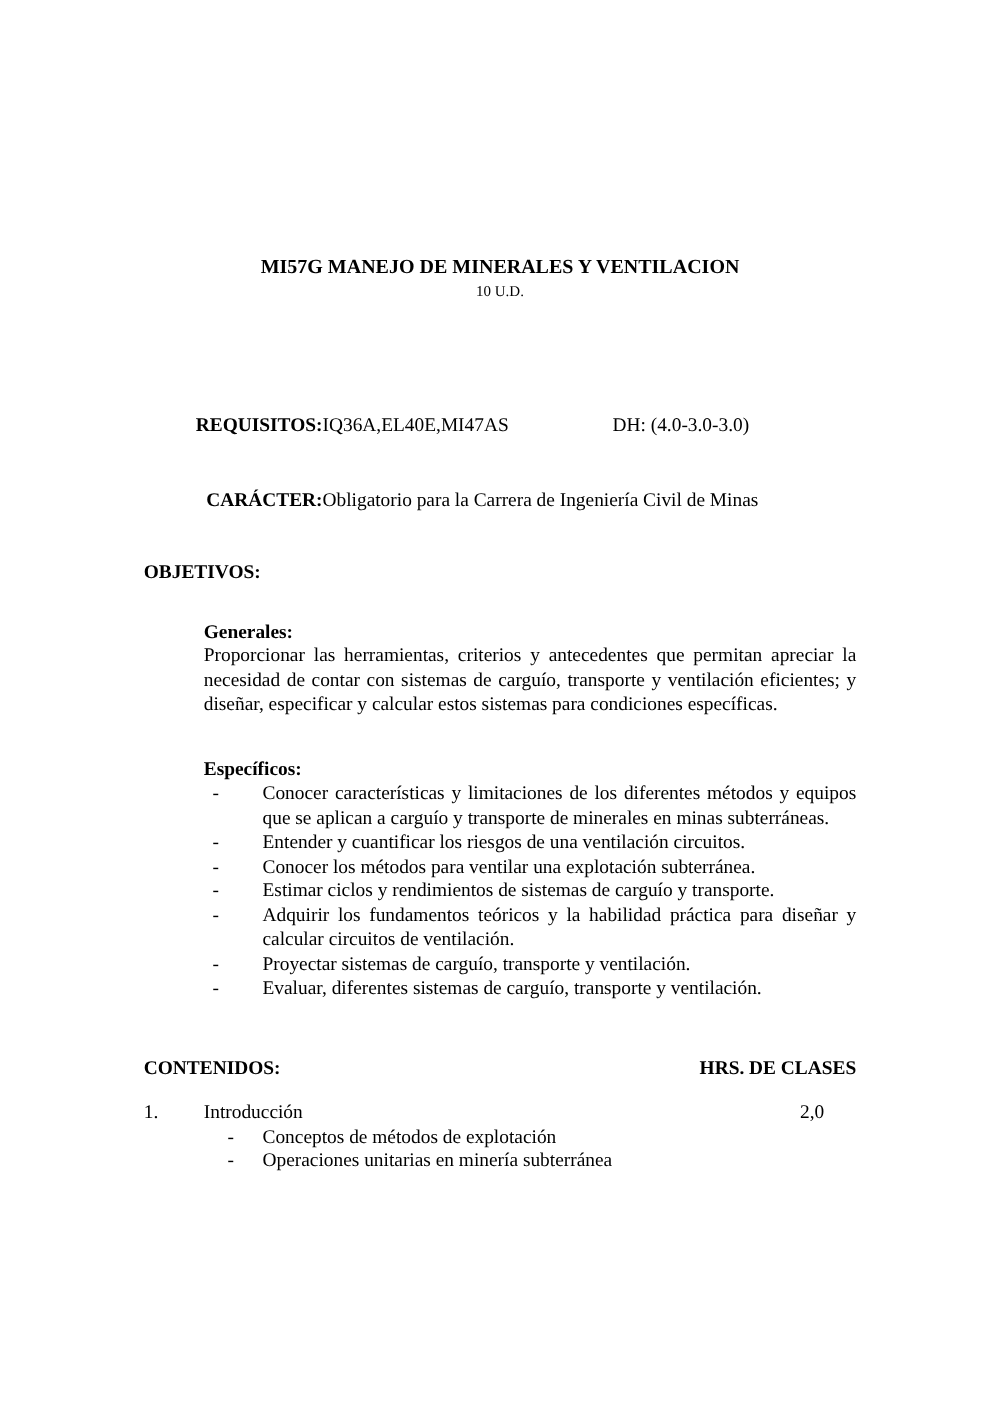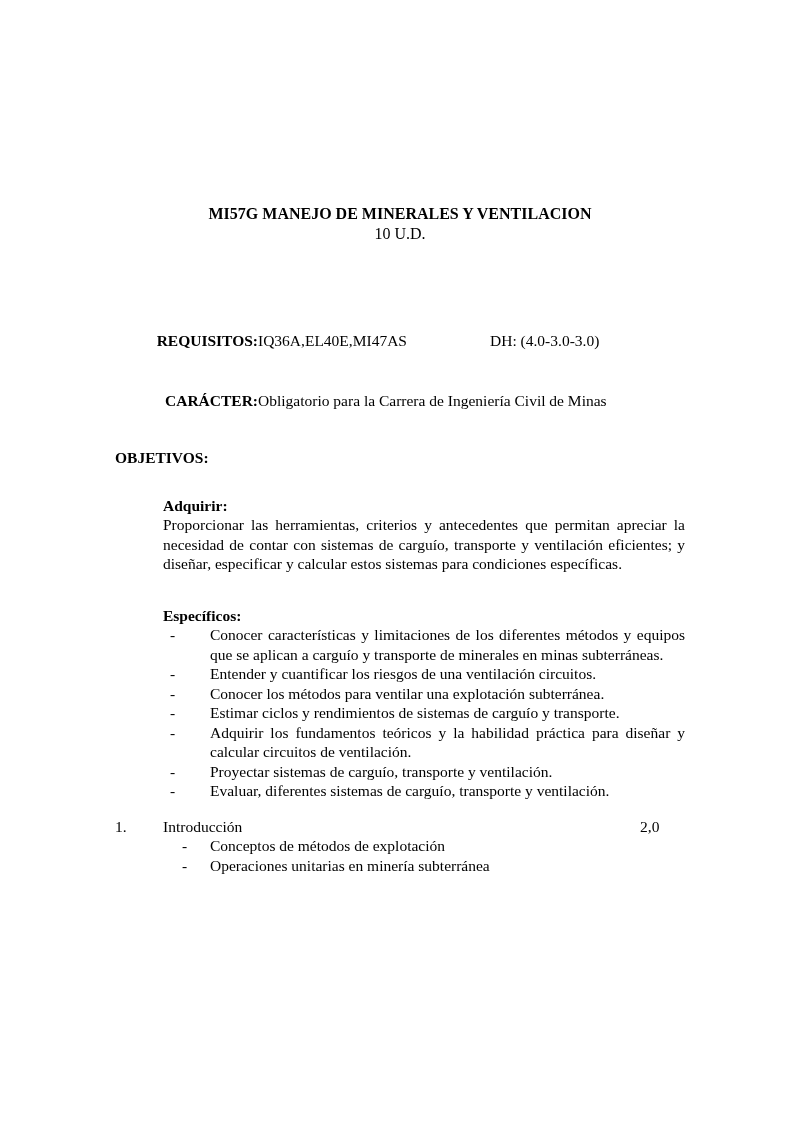--- a/index.html
+++ b/index.html
@@ -16,21 +16,21 @@
     overflow: hidden;
   }
   .content {
     position: absolute;
     left: 115px;
     top: 0;
     width: 570px;
   }
   .title-block { margin-top: 204px; text-align: center; }
   .doc-title { font-weight: bold; font-size: 16px; }
-  .doc-subtitle { font-size: 16px; }
+  .doc-subtitle { font-size: 12px; }
 
   .field-row { display: flex; }
   .row-requisitos { margin-top: 88px; }
   .row-caracter  { margin-top: 40px; }
   .field-label { font-weight: bold; flex: none; width: 143px; text-align: right; }
   .req-value   { flex: none; width: 232px; }
 
   .objetivos-heading { font-weight: bold; margin-top: 38px; }
 
   .indent { margin-left: 48px; }
@@ -78,21 +78,21 @@
     </div>
 
     <div class="field-row row-caracter">
       <span class="field-label">CARÁCTER:</span>
       <span>Obligatorio para la Carrera de Ingeniería Civil de Minas</span>
     </div>
 
     <div class="objetivos-heading">OBJETIVOS:</div>
 
     <div class="indent generales-block">
-      <div class="sub-heading">Adquirir:</div>
+      <div class="sub-heading">Generales:</div>
       <div class="para">Proporcionar las herramientas, criterios y antecedentes que permitan apreciar la necesidad de contar con sistemas de carguío, transporte y ventilación eficientes; y diseñar, especificar y calcular estos sistemas para condiciones específicas.</div>
     </div>
 
     <div class="indent especificos-block">
       <div class="sub-heading">Específicos:</div>
       <ul class="bullets">
         <li>
           <span class="dash">-</span>
           <span class="btext">Conocer características y limitaciones de los diferentes métodos y equipos que se aplican a carguío y transporte de minerales en minas subterráneas.</span>
         </li>
@@ -116,20 +116,24 @@
           <span class="dash">-</span>
           <span class="btext">Proyectar sistemas de carguío, transporte y ventilación.</span>
         </li>
         <li>
           <span class="dash">-</span>
           <span class="btext">Evaluar, diferentes sistemas de carguío, transporte y ventilación.</span>
         </li>
       </ul>
     </div>
 
+    <div class="contenidos-row">
+      <span>CONTENIDOS:</span>
+      <span>HRS. DE CLASES</span>
+    </div>
 
     <div class="content-item-row">
       <span class="item-num">1.</span>
       <span class="item-title">Introducción</span>
       <span class="item-hours">2,0</span>
     </div>
 
     <div class="sub-row">
       <span class="sub-dash">-</span>
       <span class="sub-text">Conceptos de métodos de explotación</span>

